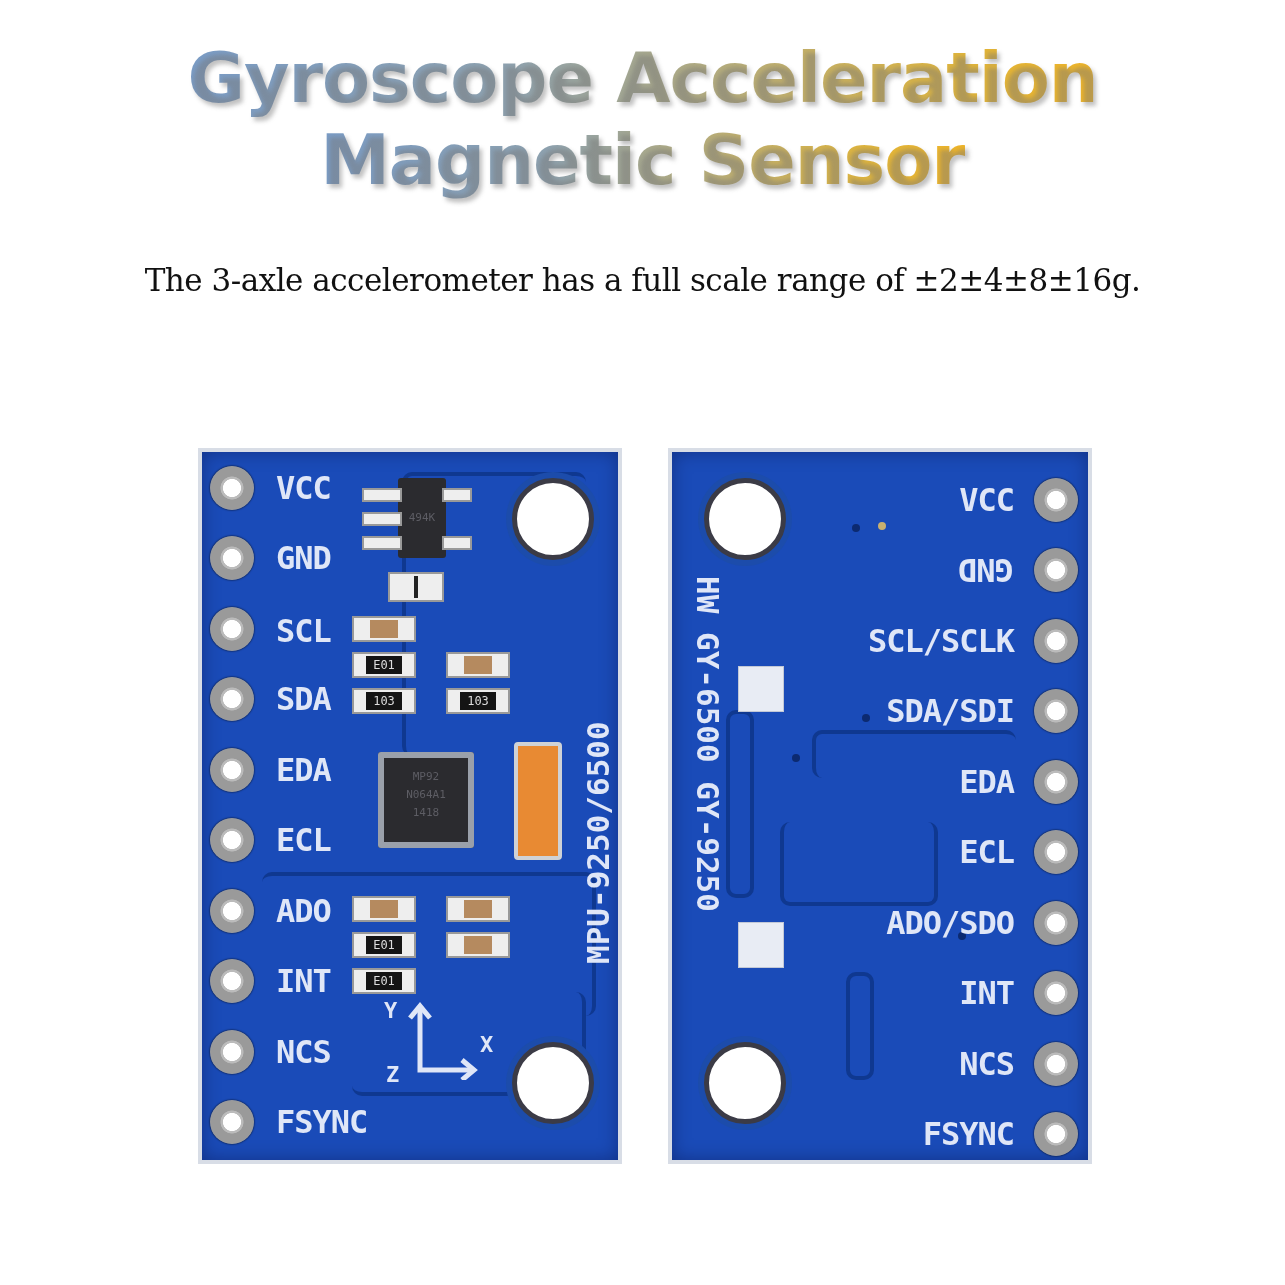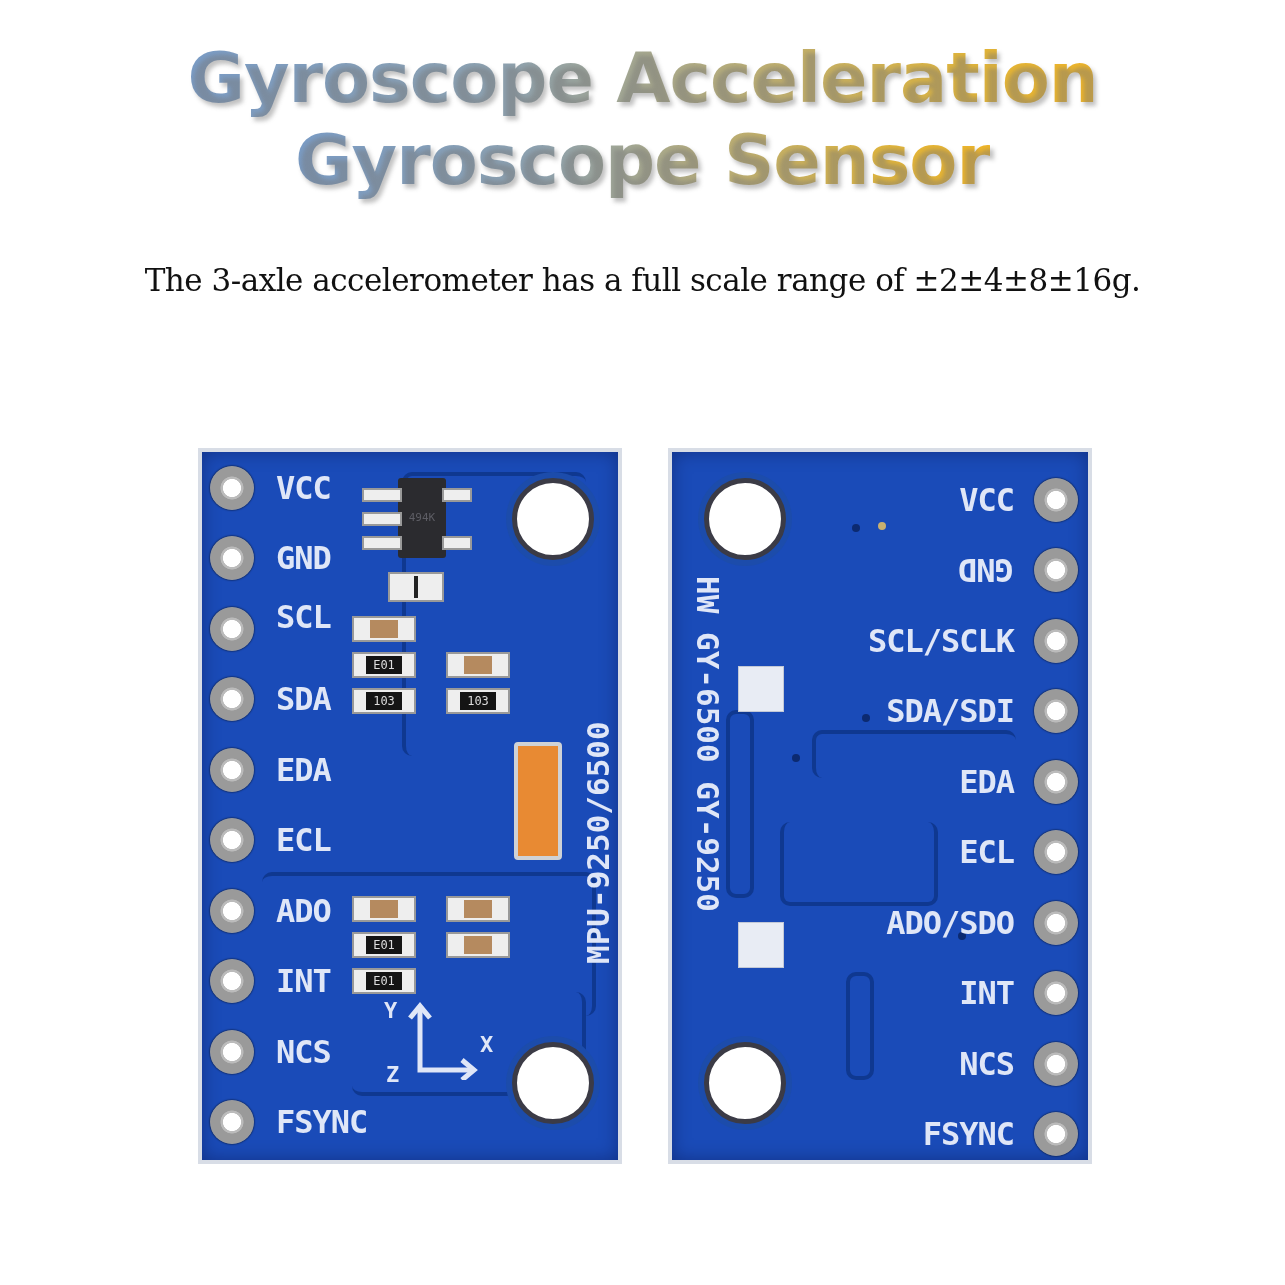--- a/index.html
+++ b/index.html
@@ -76,21 +76,21 @@
     }
     .axis {
       position: absolute; color: #dfe6f7; font-family: "DejaVu Sans Mono", monospace;
       font-weight: bold; font-size: 22px;
     }
   </style>
 </head>
 <body>
 
 <div class="title title-line1"><span class="grad-text">Gyroscope Acceleration</span></div>
-<div class="title title-line2"><span class="grad-text">Gyroscope Sensor</span></div>
+<div class="title title-line2"><span class="grad-text">Magnetic Sensor</span></div>
 
 <div class="subtitle">The 3-axle accelerometer has a full scale range of ±2±4±8±16g.</div>
 
 <div class="board front">
 
   <div class="trace" style="left:200px;top:20px;width:180px;height:280px;border-right:none;border-bottom:none;"></div>
   <div class="trace" style="left:150px;top:540px;width:230px;height:100px;border-left:none;border-top:none;"></div>
   <div class="trace" style="left:60px;top:420px;width:330px;height:140px;border-left:none;border-bottom:none;"></div>
 
   <div class="hole" style="left:310px;top:26px;"></div>
@@ -102,21 +102,21 @@
   <div class="pin" style="left:8px;top:225px;"></div>
   <div class="pin" style="left:8px;top:296px;"></div>
   <div class="pin" style="left:8px;top:366px;"></div>
   <div class="pin" style="left:8px;top:437px;"></div>
   <div class="pin" style="left:8px;top:507px;"></div>
   <div class="pin" style="left:8px;top:578px;"></div>
   <div class="pin" style="left:8px;top:648px;"></div>
 
   <div class="pin-label" style="left:74px;top:16px;">VCC</div>
   <div class="pin-label" style="left:74px;top:86px;">GND</div>
-  <div class="pin-label" style="left:74px;top:145px;">SCL</div>
+  <div class="pin-label" style="left:74px;top:159px;">SCL</div>
   <div class="pin-label" style="left:74px;top:227px;">SDA</div>
   <div class="pin-label" style="left:74px;top:298px;">EDA</div>
   <div class="pin-label" style="left:74px;top:368px;">ECL</div>
   <div class="pin-label" style="left:74px;top:439px;">ADO</div>
   <div class="pin-label" style="left:74px;top:509px;">INT</div>
   <div class="pin-label" style="left:74px;top:580px;">NCS</div>
   <div class="pin-label" style="left:74px;top:650px;">FSYNC</div>
 
   <div class="chip" style="left:196px;top:26px;width:48px;height:80px;line-height:80px;"><span>494K</span></div>
   <div class="smd" style="left:160px;top:36px;width:40px;height:14px;"></div>
@@ -137,20 +137,25 @@
   <div class="smd res" style="left:150px;top:236px;">
       <div class="mid">103</div>
     </div>
   <div class="smd" style="left:244px;top:200px;">
       <div class="mid"></div>
     </div>
   <div class="smd res" style="left:244px;top:236px;">
       <div class="mid">103</div>
     </div>
 
+  <div class="chip" style="left:176px;top:300px;width:96px;height:96px;padding-top:16px;box-sizing:border-box;line-height:18px;box-shadow:0 0 0 6px #9aa0aa inset;">
+    <div>MP92</div>
+    <div>N064A1</div>
+    <div>1418</div>
+  </div>
 
   <div class="cap-orange" style="left:312px;top:290px;"></div>
 
   <div class="smd" style="left:150px;top:444px;">
       <div class="mid"></div>
     </div>
   <div class="smd res" style="left:150px;top:480px;">
       <div class="mid">E01</div>
     </div>
   <div class="smd res" style="left:150px;top:516px;">

